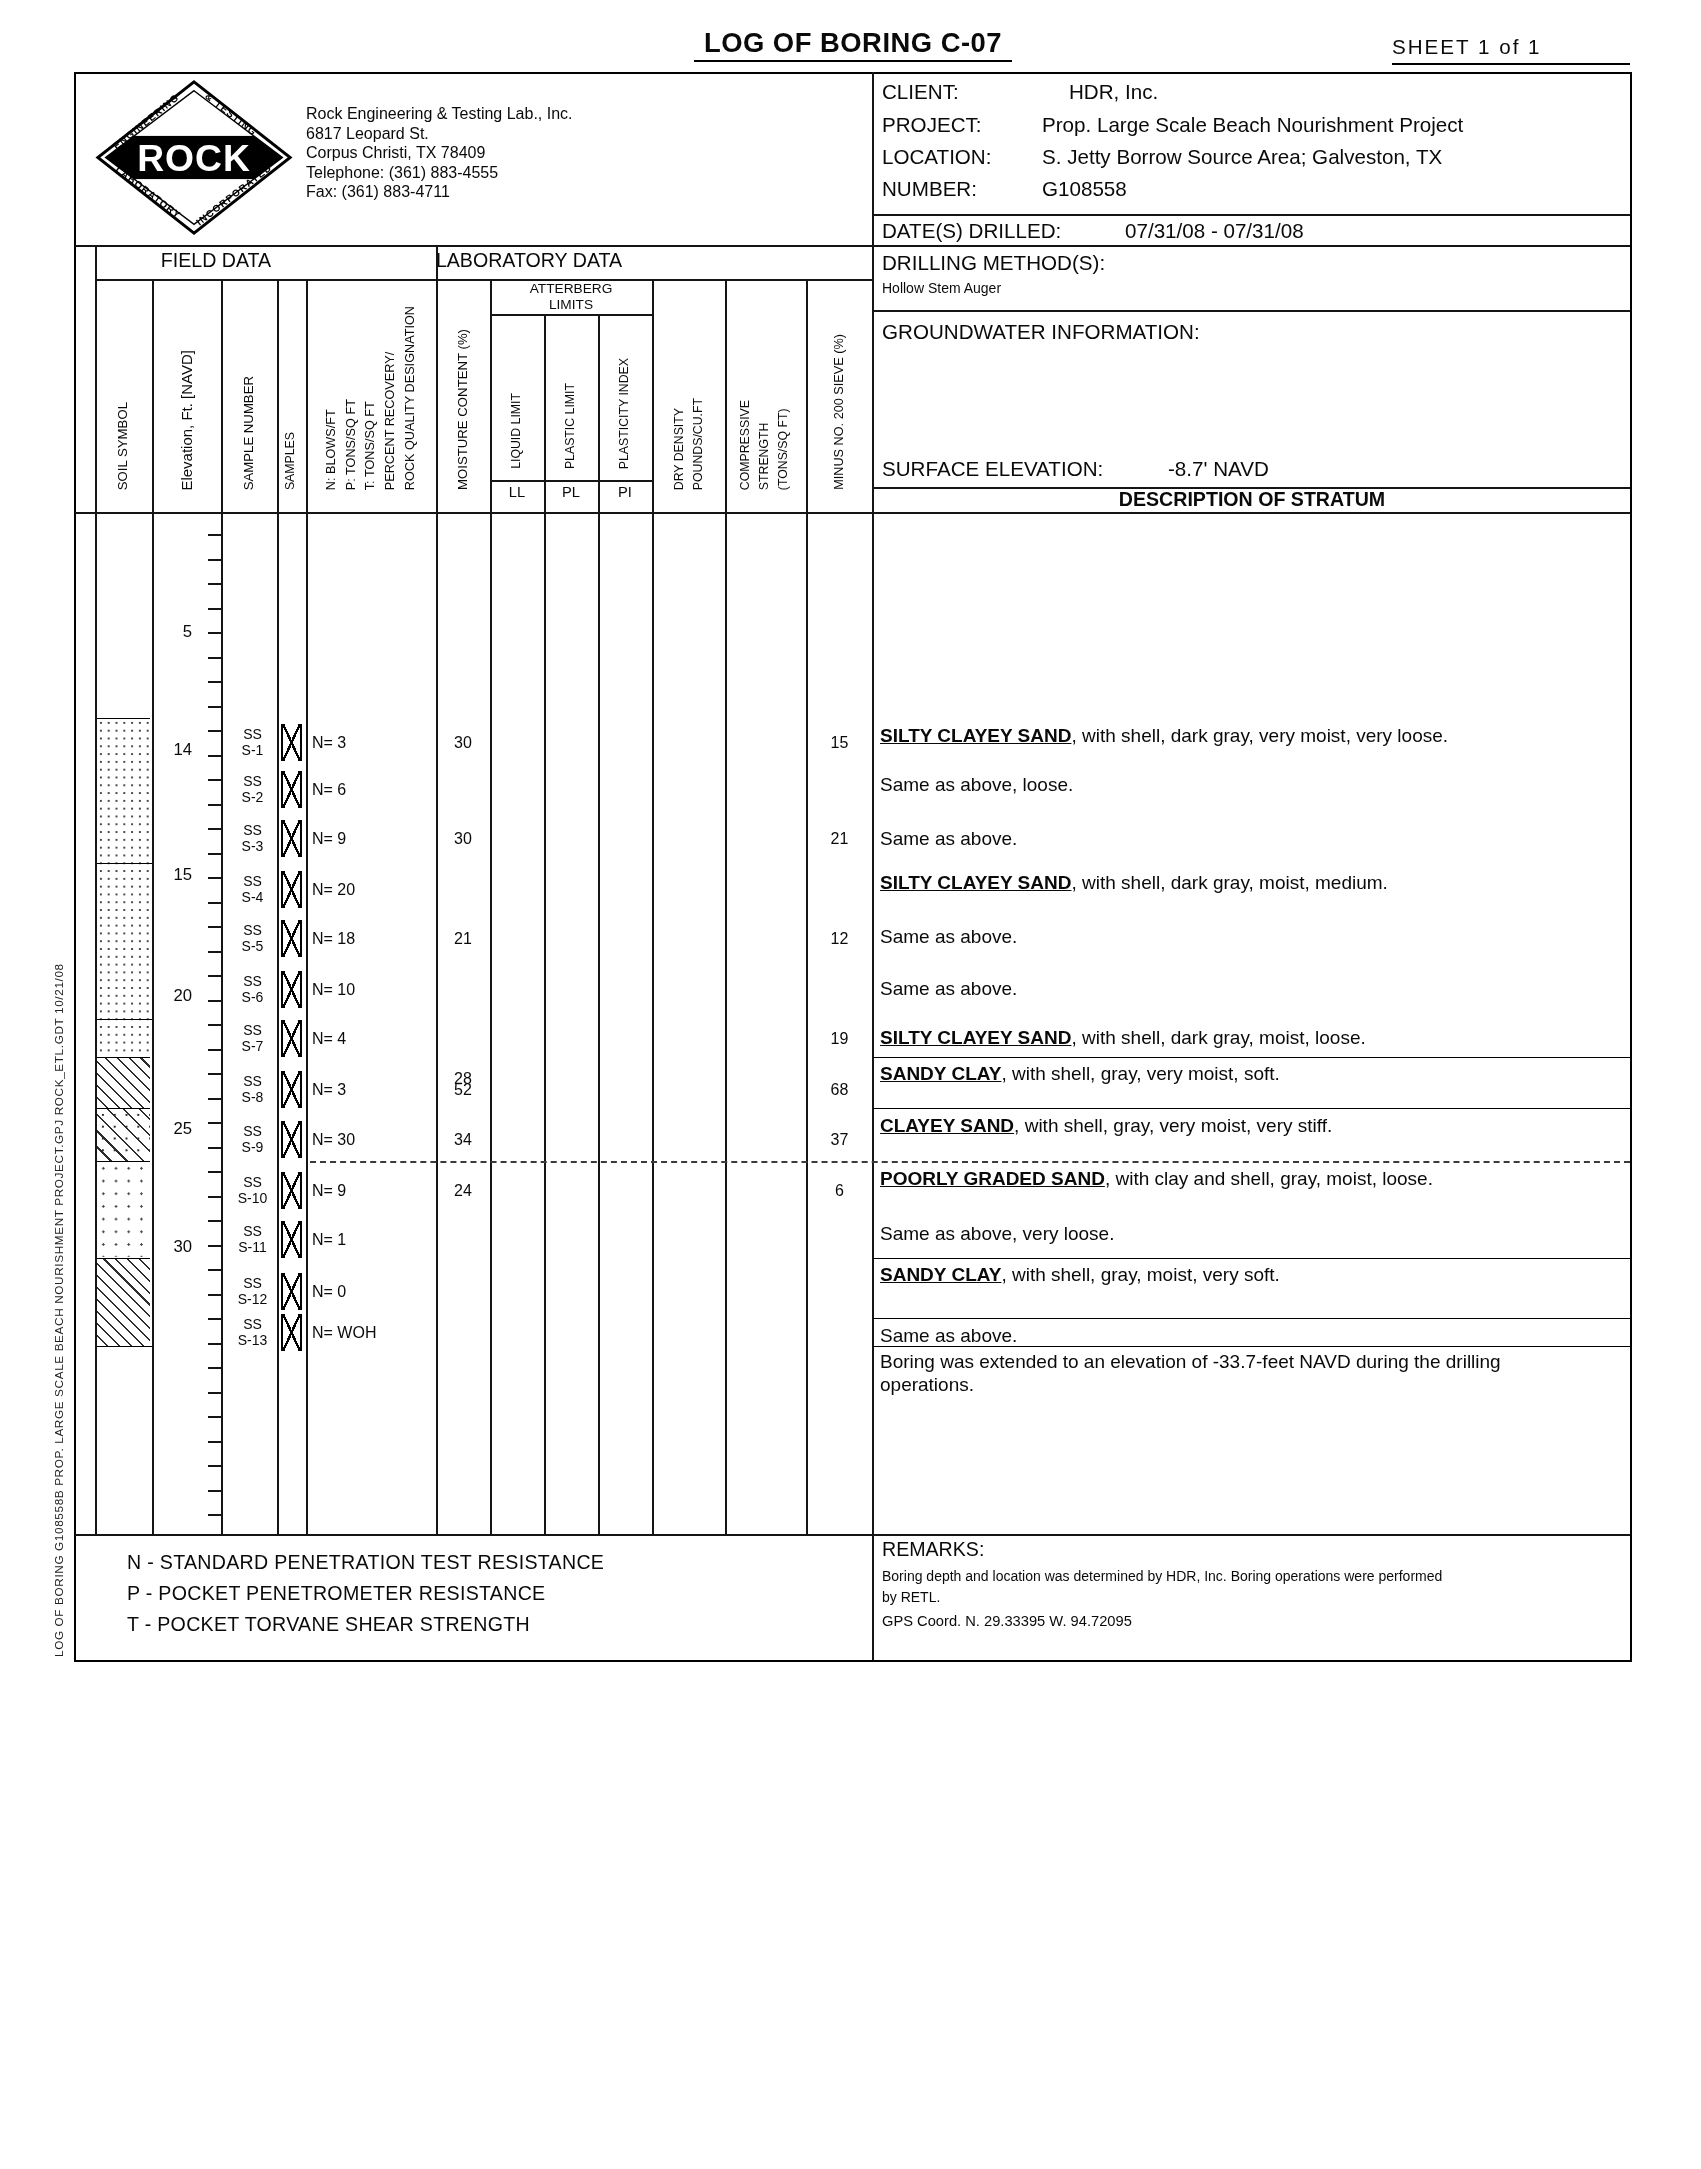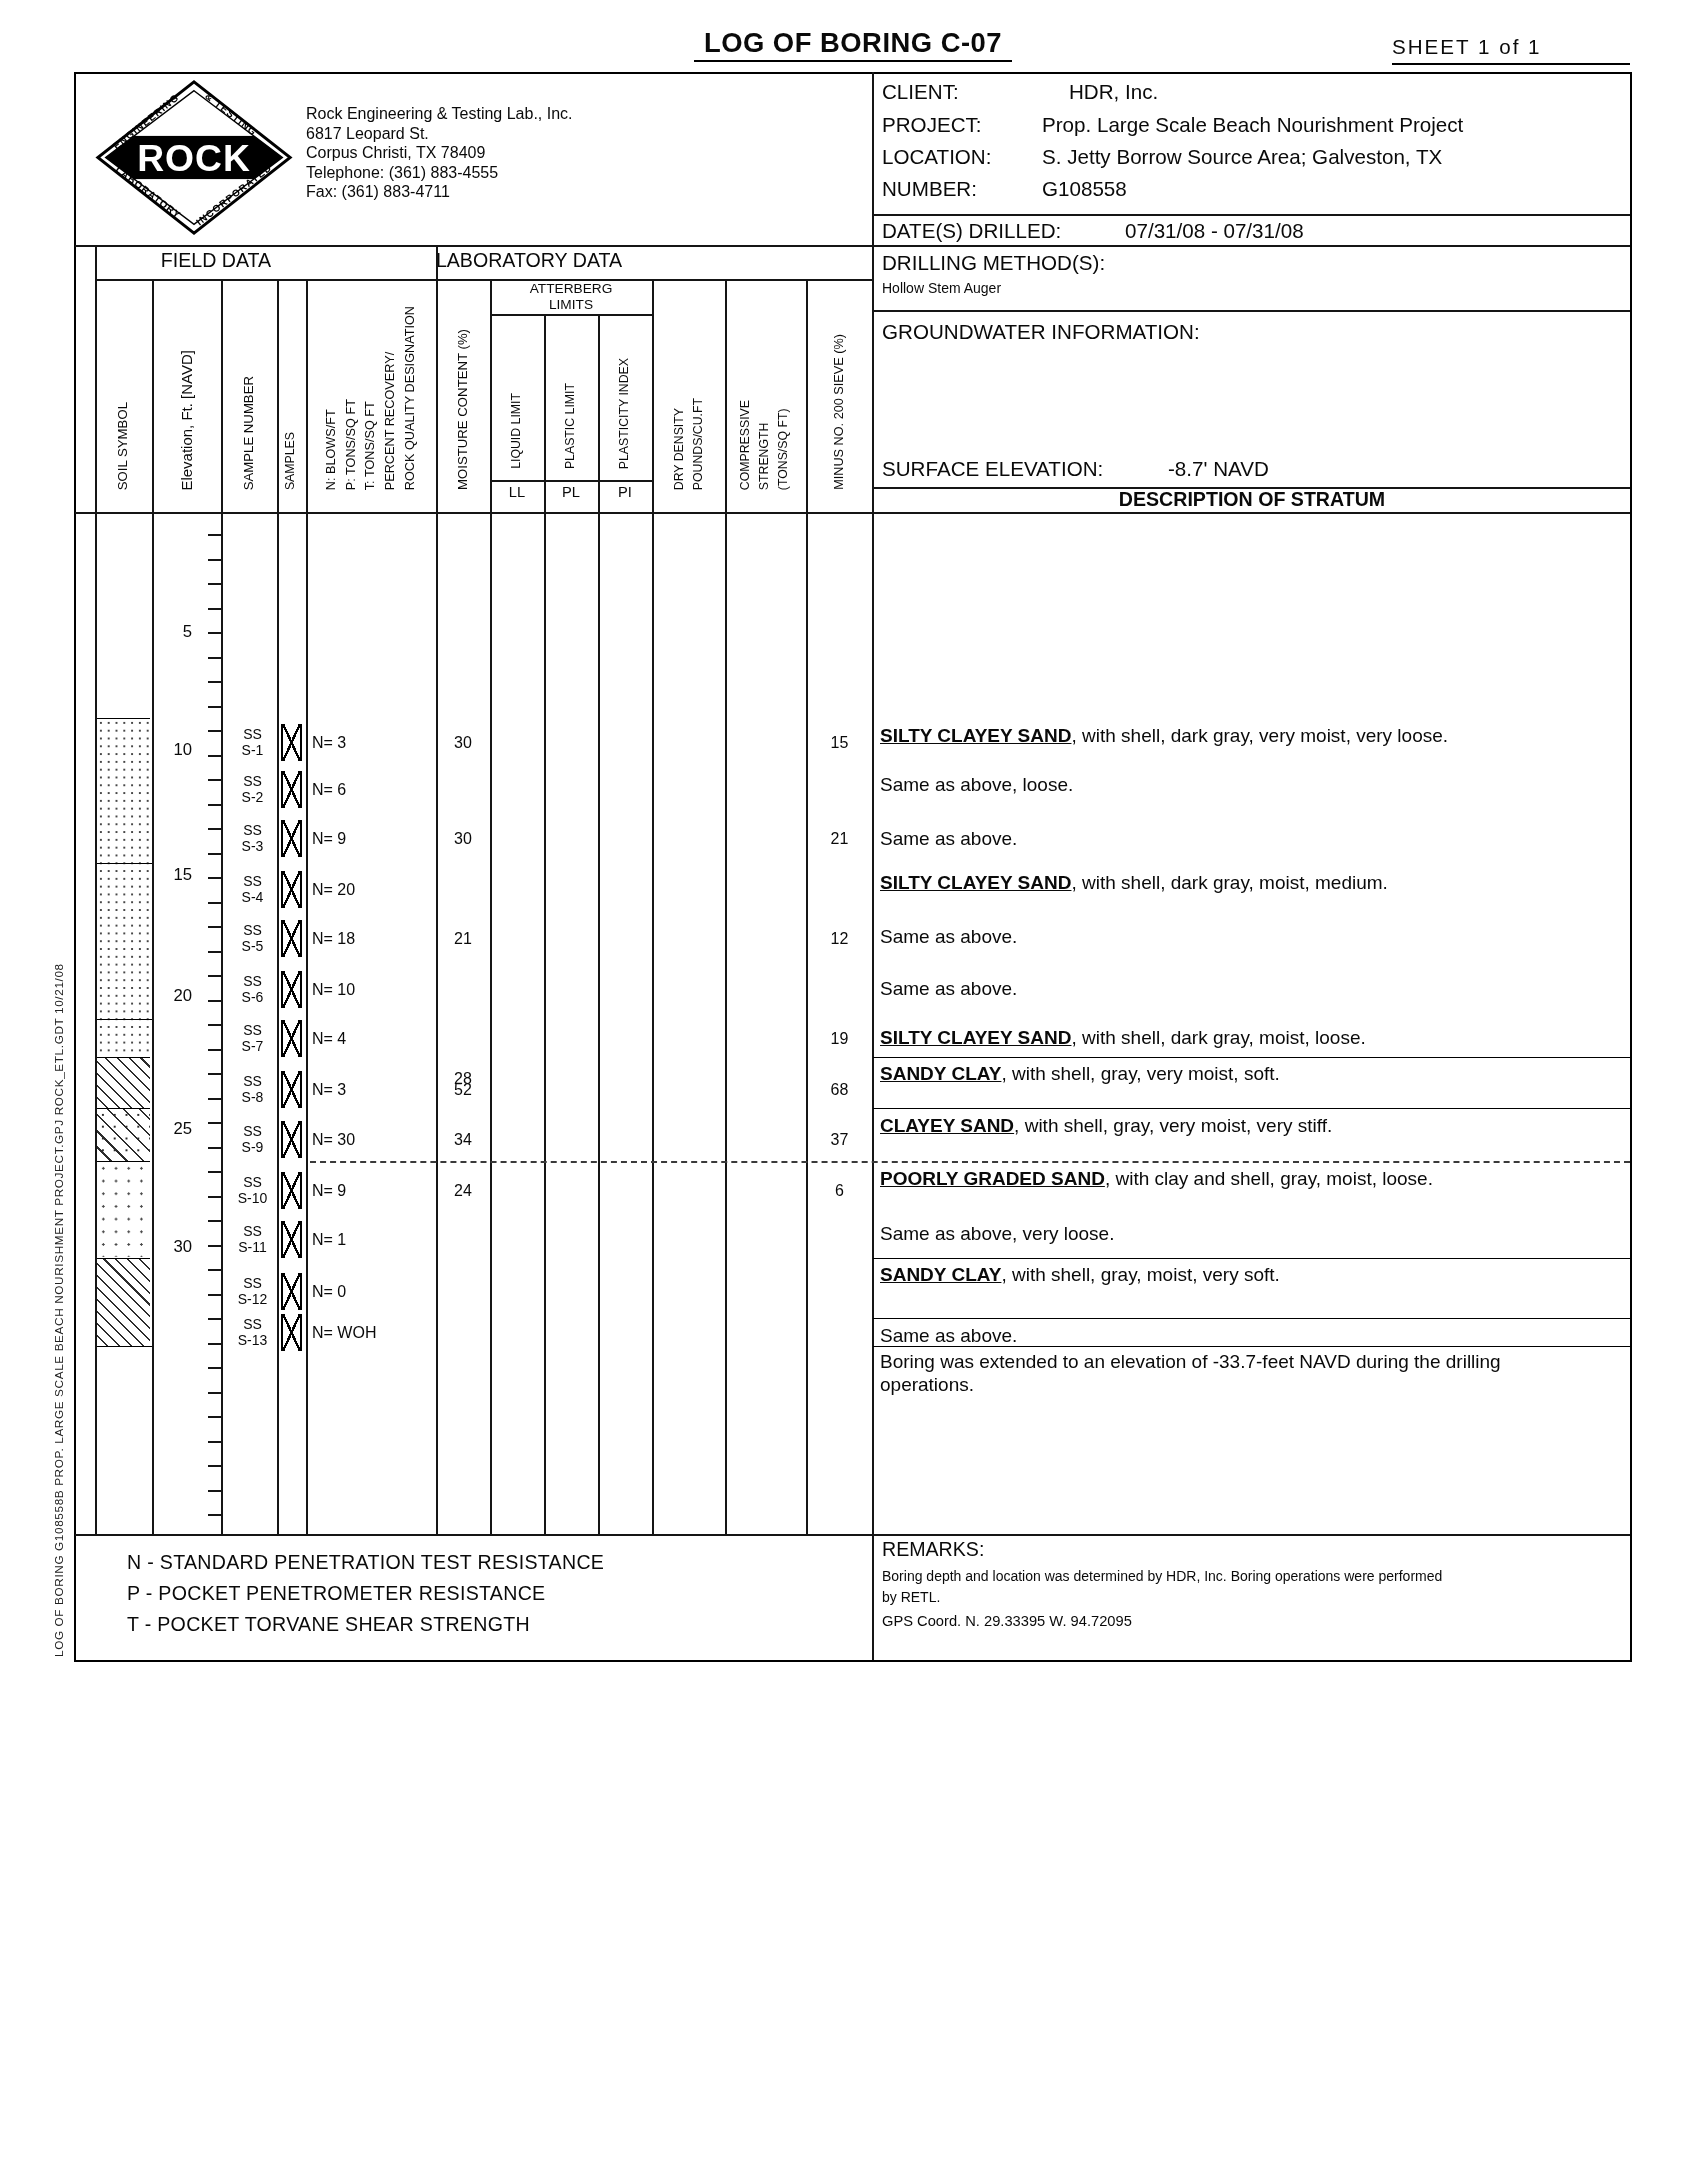--- a/index.html
+++ b/index.html
@@ -238,21 +238,21 @@
     <div class="tick" style="top: 1318px;"></div>
     <div class="tick" style="top: 1343px;"></div>
     <div class="tick" style="top: 1367px;"></div>
     <div class="tick" style="top: 1392px;"></div>
     <div class="tick" style="top: 1416px;"></div>
     <div class="tick" style="top: 1441px;"></div>
     <div class="tick" style="top: 1465px;"></div>
     <div class="tick" style="top: 1490px;"></div>
     <div class="tick" style="top: 1514px;"></div>
     <div class="elev" style="top: 622px;">5</div>
-    <div class="elev" style="top: 740px;">10</div>
+    <div class="elev" style="top: 740px;">14</div>
     <div class="elev" style="top: 865px;">15</div>
     <div class="elev" style="top: 986px;">20</div>
     <div class="elev" style="top: 1119px;">25</div>
     <div class="elev" style="top: 1237px;">30</div>
     <div class="pat stipple" style="top: 718px; height: 338px;"></div>
     <div class="pat hatch" style="top: 1057px; height: 51px;"></div>
     <div class="pat hatch-dots" style="top: 1108px; height: 54px;"></div>
     <div class="pat stipple-sparse" style="top: 1161px; height: 96px;"></div>
     <div class="pat hatch" style="top: 1258px; height: 88px;"></div>
     <div class="bline" style="top: 863px; left: 97px; width: 55px;"></div>

